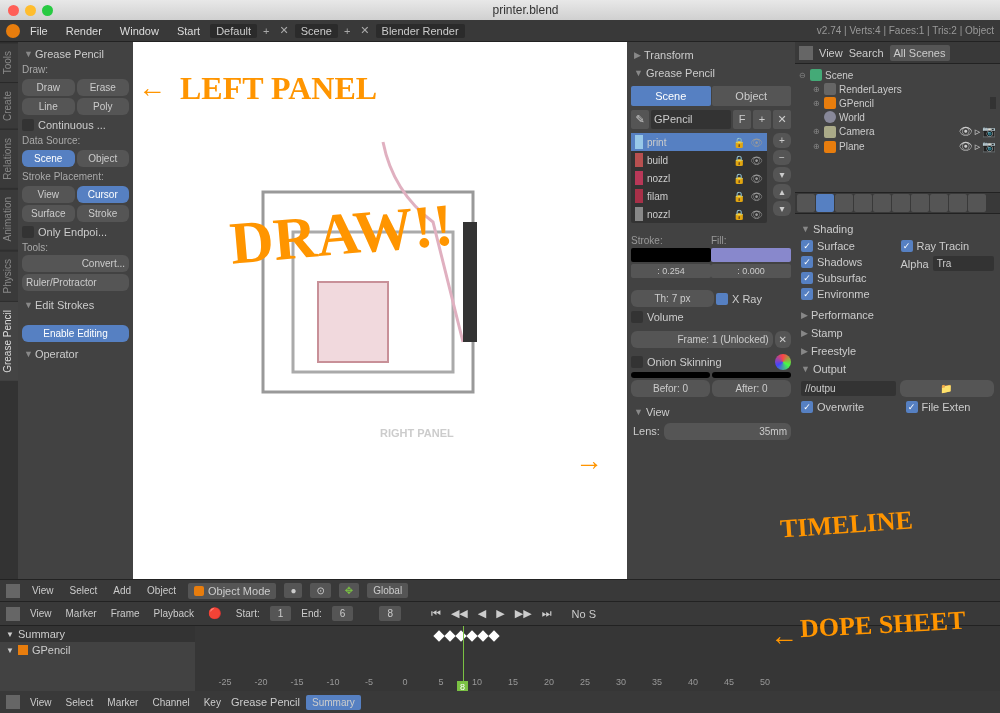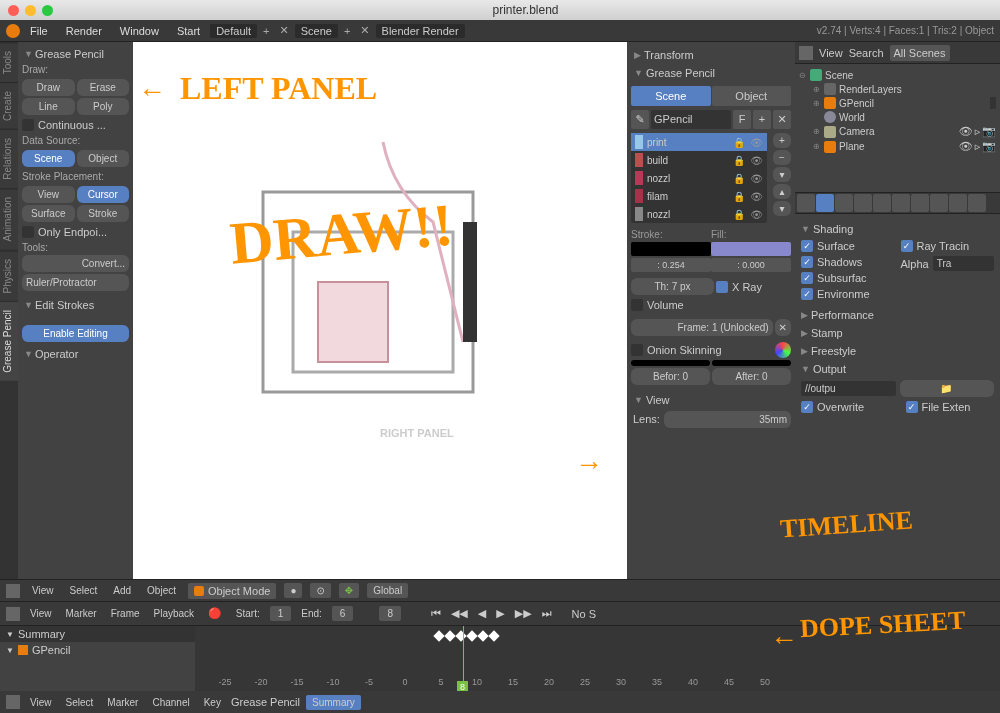--- a/index.html
+++ b/index.html
@@ -38,21 +38,21 @@
 .tabsw .tb.active{background:#5680c2;color:#fff}
 .gpname{display:flex;gap:2px;margin:4px 0}
 .gpname .nm{flex:1;background:#333;padding:3px;border-radius:2px}
 .gpname .sq{width:18px;background:#555;text-align:center;padding:3px;border-radius:2px}
 .layers{background:#333;border-radius:2px;margin:4px 0}
 .layer{display:flex;align-items:center;padding:2px 4px;gap:4px}
 .layer.sel{background:#5680c2}
 .layer .swatch{width:8px;height:14px}
 .layer .lname{flex:1;font-size:10px}
 .layer .licon{font-size:10px;color:#999}
-.strokerow{display:flex;gap:0;margin:6px 0}
+.strokerow{display:flex;gap:0;margin:12px 0}
 .strokerow .half{flex:1}
 .strokerow .half .lbl2{color:#999;font-size:10px}
 .strokerow .half .sw{height:14px;background:#000;border-radius:2px;margin:2px 0}
 .strokerow .half .sw.fill{background:#8888cc}
 .strokerow .half .val{background:#555;padding:2px;font-size:9px;border-radius:2px;text-align:center}
 .outliner{width:205px;background:#424242;display:flex;flex-direction:column}
 .outbar{height:22px;background:#393939;display:flex;align-items:center;padding:0 4px;gap:6px;border-bottom:1px solid #222}
 .outtree{flex:0 0 auto;height:128px;padding:4px;overflow:hidden}
 .trow{display:flex;align-items:center;padding:1px 0;gap:3px}
 .trow .exp{font-size:8px;color:#888;width:8px}

